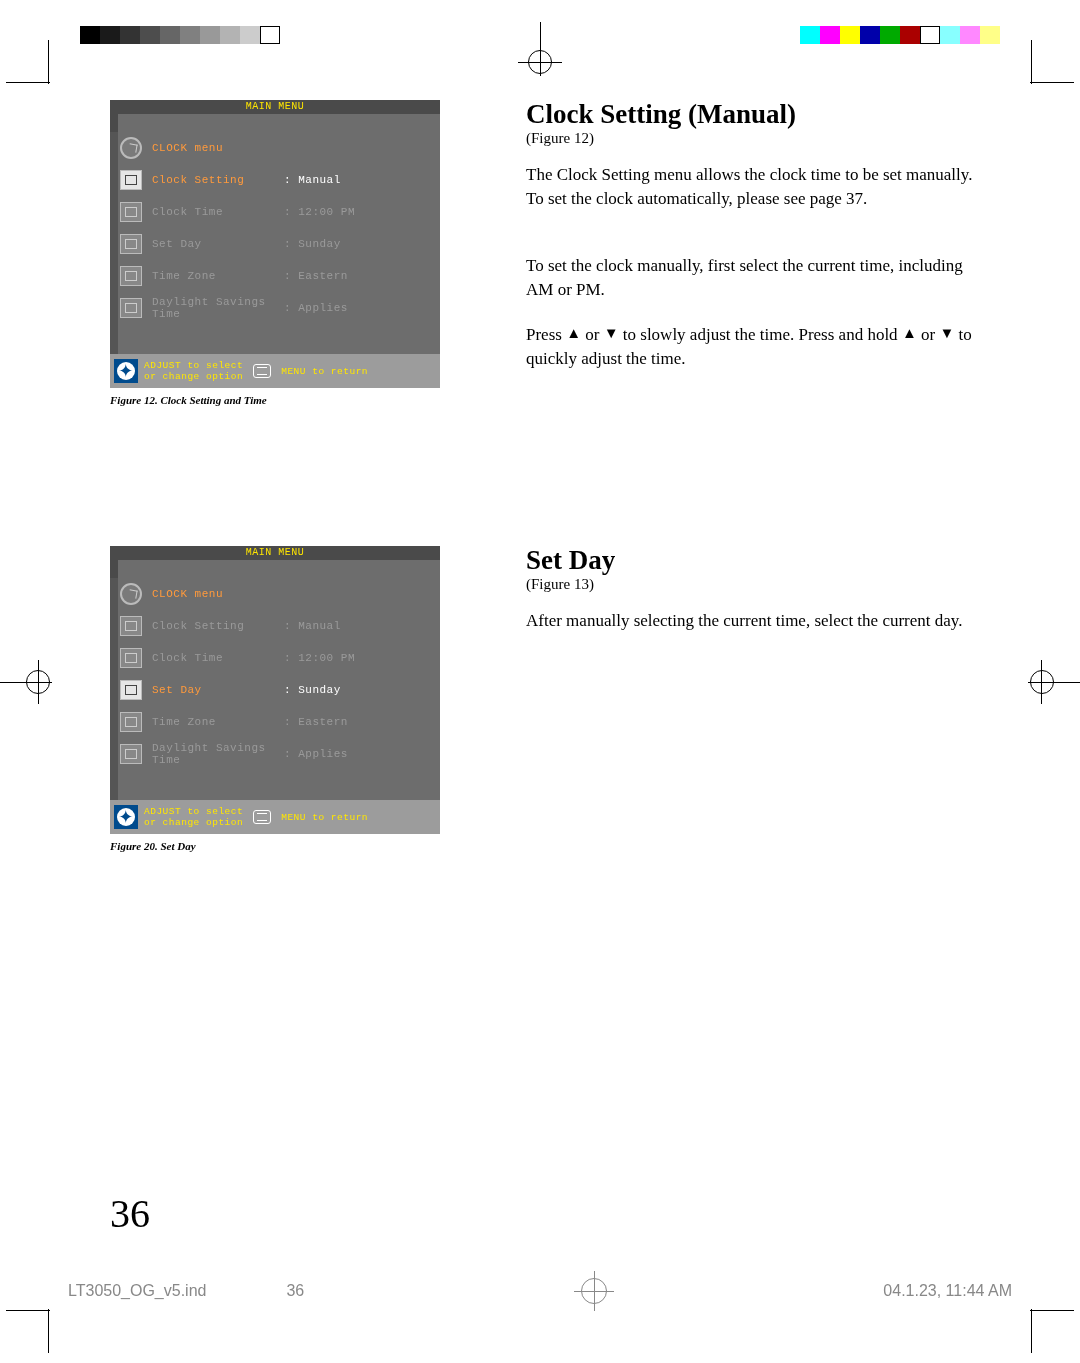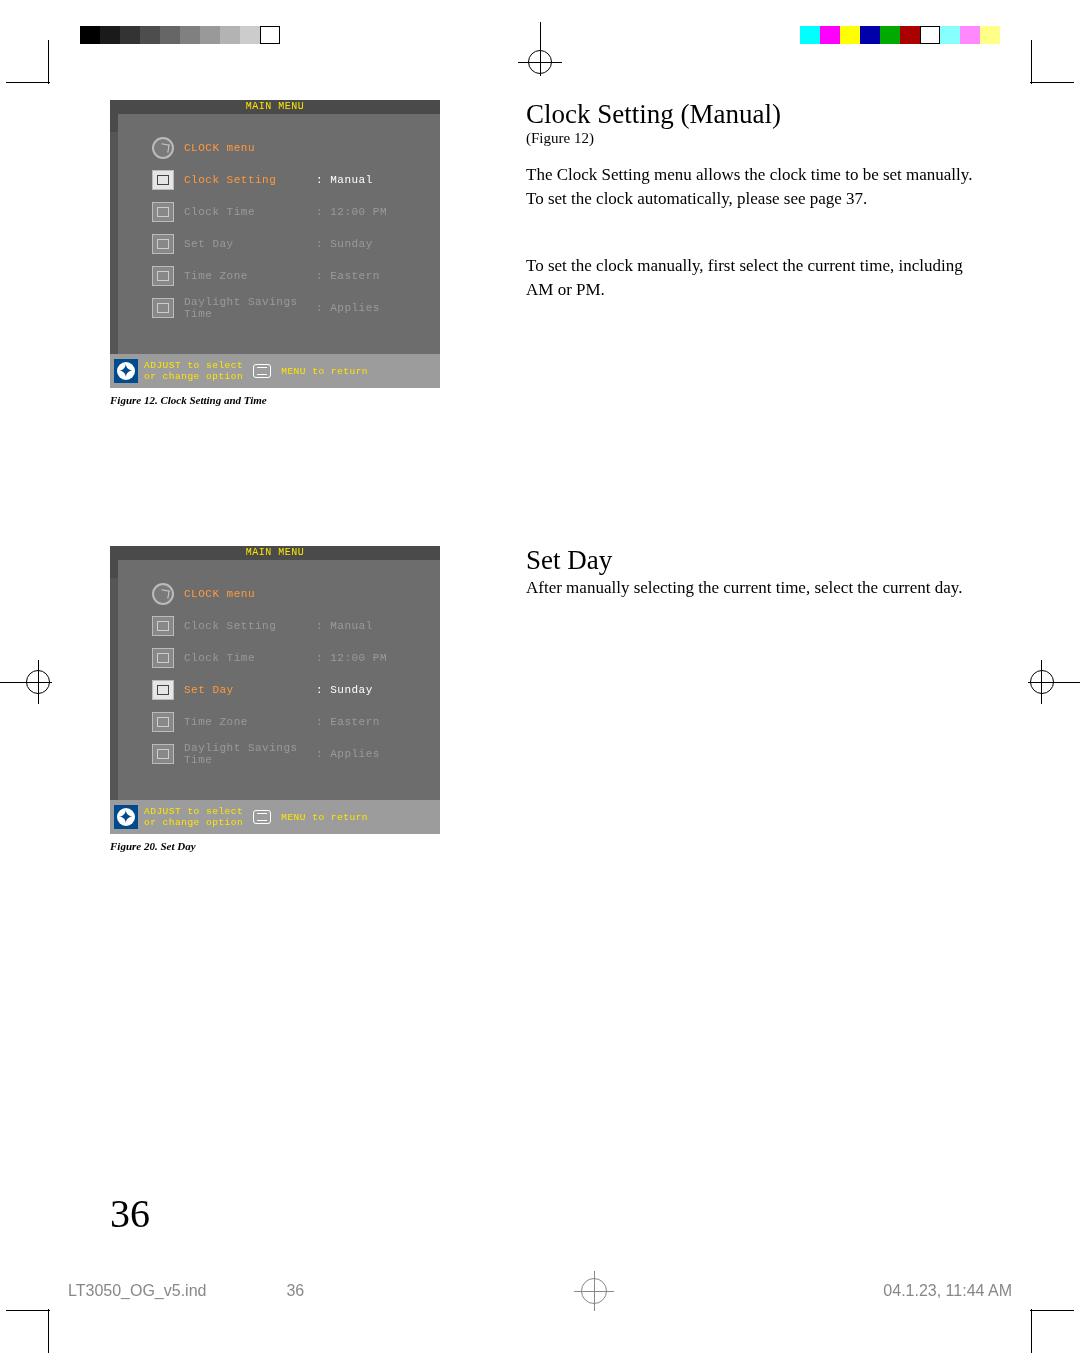--- a/index.html
+++ b/index.html
@@ -38,21 +38,21 @@
   
   .page {
     position: absolute; left: 110px; top: 100px; width: 880px;
   }
   h1.page-title {
     font-weight: normal; font-size: 33px; letter-spacing: .2px; margin-bottom: 60px;
   }
   .columns { display:flex; gap: 56px; margin-bottom: 140px; }
   .figure-col { width: 360px; flex-shrink:0; }
   .text-col { flex:1; }
-  .text-col h2 { font-weight:normal; font-size:27px; margin-bottom:2px; line-height:1.05; }
+  .text-col h2 { font-weight:bold; font-size:27px; margin-bottom:2px; line-height:1.05; }
   .text-col .figref { font-size:15px; margin-bottom:16px; display:block; }
   .text-col p { font-size:17px; line-height:1.38; margin-bottom:22px; }
   .text-col p .tri { font-size:15px; position:relative; top:-2px; }
   .caption { font-style: italic; font-weight: bold; font-size: 11px; margin-top:6px; font-family: Georgia, serif;}
   
   .osd {
     width: 330px; height: 288px; position: relative;
     background: #555; font-family: "Courier New", monospace; color:#fff;
     font-size:11px; letter-spacing:.5px;
   }
@@ -62,21 +62,21 @@
   }
   .osd .title-main {
     position:absolute; top:0; left:0; right:0; height:32px; text-align:center;
     color:#ffe600; background:#4a4a4a; font-size:10px; line-height:14px;
   }
   .osd .title-sub {
     position:absolute; top:14px; left:8px; right:0; height:14px; text-align:center;
     background:#9c9c9c; color:#ffe600; font-size:10px; line-height:14px;
   }
   .osd .items {
-    position:absolute; top:32px; left:8px; right:8px;margin-left:32px;
+    position:absolute; top:32px; left:8px; right:8px;
   }
   .osd .row { display:flex; align-items:center; height:32px; padding-left:2px; }
   .osd .row .iconbox {
     width:22px; height:20px; background:#888; border:1px solid #bbb;
     margin-right:10px; display:flex; align-items:center; justify-content:center; flex-shrink:0;
   }
   .osd .row .iconbox.clock { border-radius:50%; background:#7a7a7a; border:2px solid #bbb; width:22px; height:22px; position:relative;}
   .osd .row .iconbox.clock::after{content:""; position:absolute; width:7px;height:7px;border-top:1px solid #ccc; border-right:1px solid #ccc; top:5px; left:7px; transform:rotate(10deg);}
   .osd .row .iconbox.sq { position:relative;}
   .osd .row .iconbox.sq::after{content:"";position:absolute;inset:4px;border:1px solid #ccc;}
@@ -230,20 +230,23 @@
           <span>MENU to return</span>
         </div>
       </div>
       <div class="caption">Figure 12.  Clock Setting and Time</div>
     </div>
     <div class="text-col">
       <h2>Clock Setting (Manual)</h2>
       <span class="figref">(Figure 12)</span>
       <p>The Clock Setting menu allows the clock time to be set manually.  To set the clock automatically, please see page 37.</p>
       <p style="margin-top:44px">To set the clock manually, first select the current time, including AM or PM.</p>
+      <p>
+        <span>Press </span><span class="tri">▲</span><span> or  </span><span class="tri">▼</span><span> to slowly adjust the time.  Press and hold </span><span class="tri">▲</span><span> or </span><span class="tri">▼</span><span> to quickly adjust the time.</span>
+      </p>
     </div>
   </div>
 
   <div class="columns">
     <div class="figure-col">
       <div class="osd">
         <div class="title-main">MAIN MENU</div>
         <div class="title-sub">SETUP MENU</div>
         <div class="inner"></div>
         <div class="items">
@@ -281,20 +284,21 @@
           <div class="navicon"></div>
           <div class="ftext"><span>ADJUST to select</span><br><span>or change option</span></div>
           <div class="menuicon"></div>
           <span>MENU to return</span>
         </div>
       </div>
       <div class="caption">Figure 20.  Set Day</div>
     </div>
     <div class="text-col">
       <h2>Set Day</h2>
+      <span class="figref">(Figure 13)</span>
       <p>After manually selecting the current time, select the current day.</p>
     </div>
   </div>
 </div>
 
 <div class="pagenum">36</div>
 
 <div class="docfooter">
   <span class="fn">LT3050_OG_v5.ind</span>
   <span class="pn">36</span>

